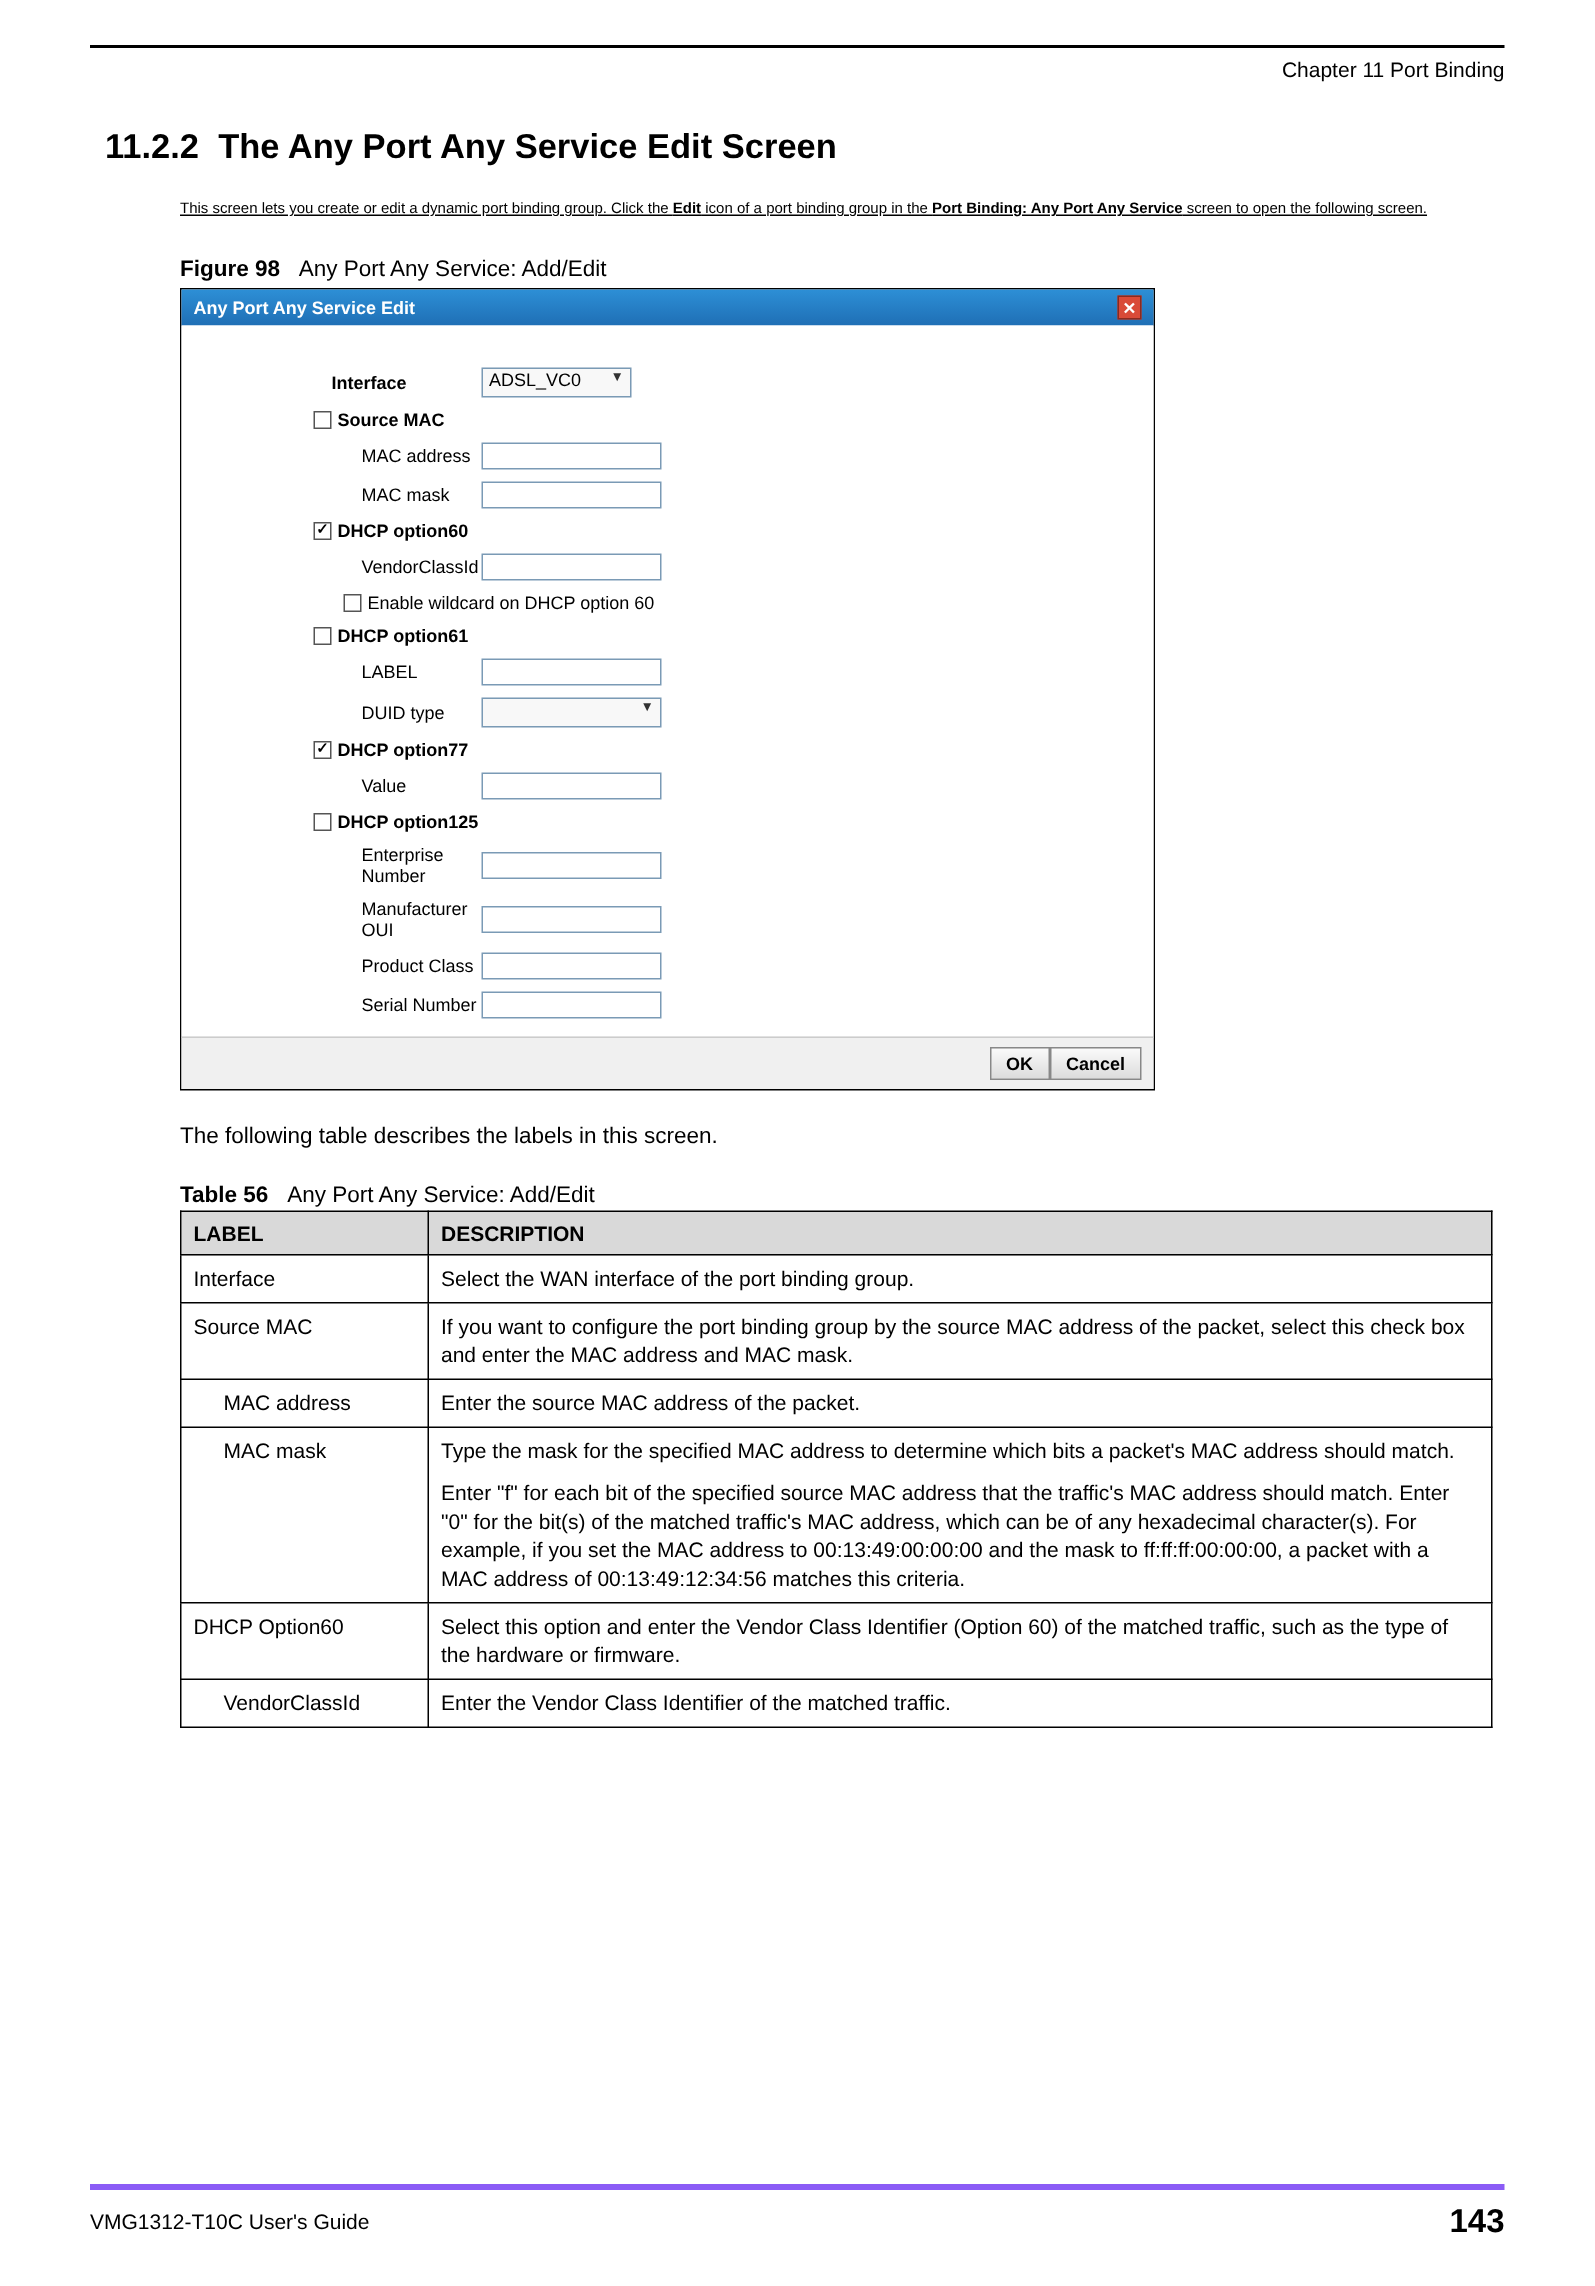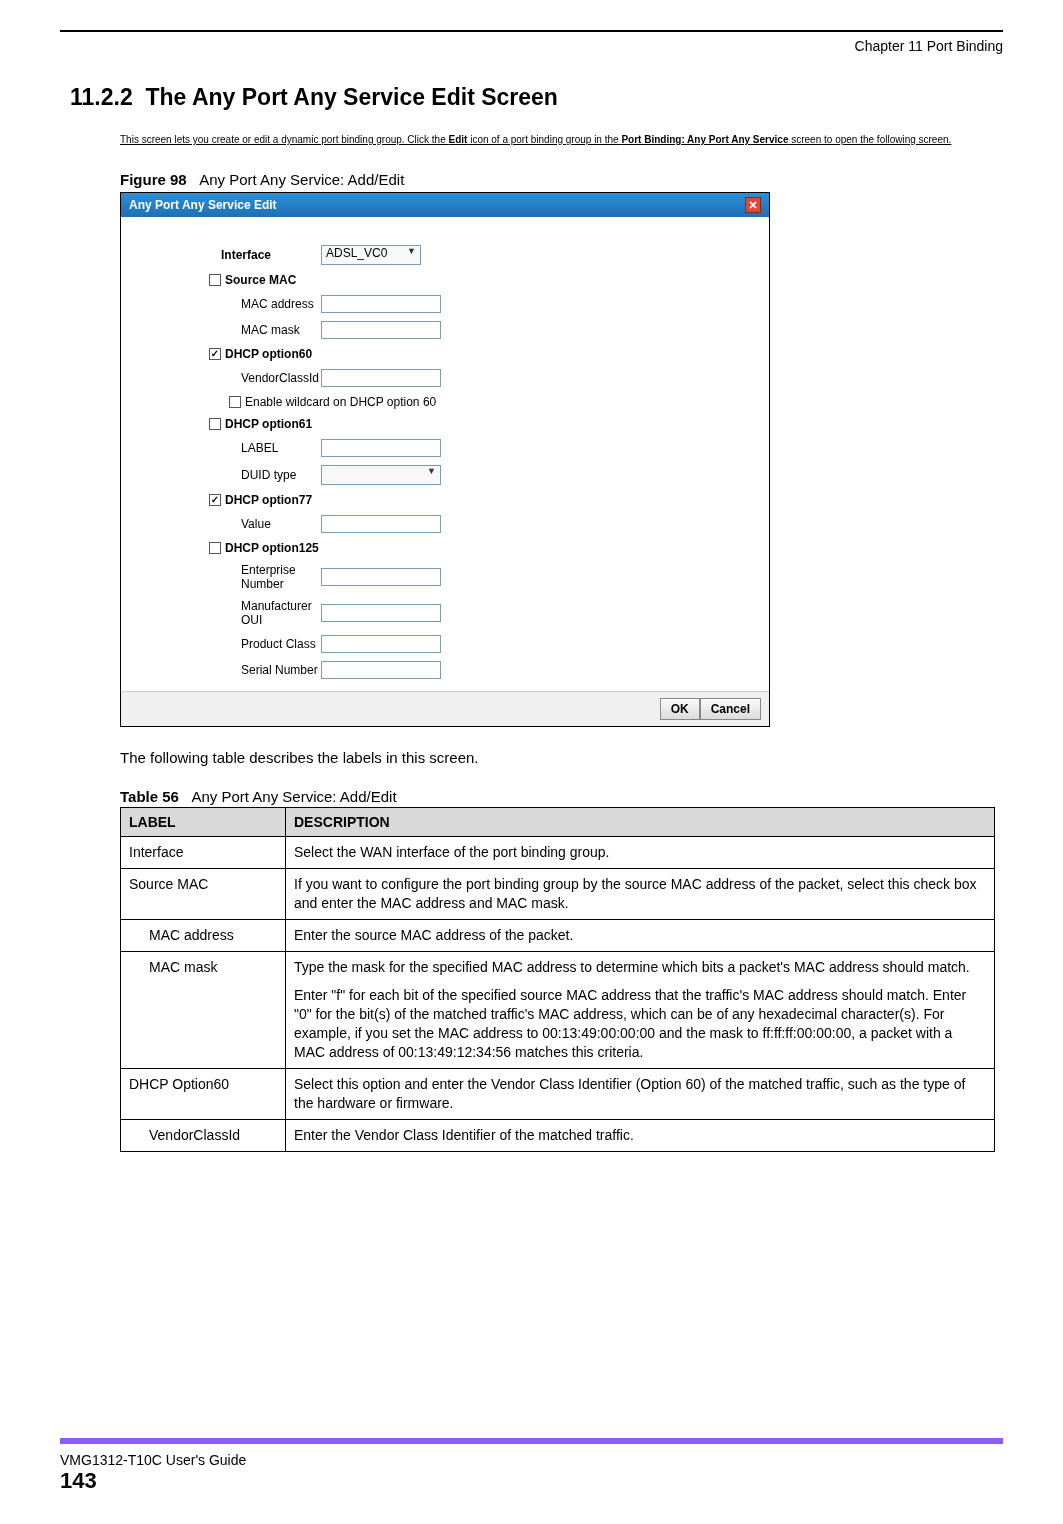--- a/index.html
+++ b/index.html
@@ -155,26 +155,26 @@
       vertical-align: top;
       line-height: 1.35;
     }
     table.desc-table td.label-cell.indent { padding-left: 28px; }
     .td-para { margin-bottom: 10px; }
     .page-footer {
       position: absolute;
       bottom: 30px;
       left: 60px;
       right: 60px;
-      border-top: 6px solid #8b5cf6;
+      border-top: 4px solid #8b5cf6;
       padding-top: 8px;
       display: flex;
       justify-content: space-between;
+      align-items: center;
       font-size: 14px;
-      flex-direction: column;
     }
     .page-num {
       font-size: 22px;
       font-weight: bold;
     }
     
     .col-label { width: 165px; }
   </style>
 </head>
 <body>

